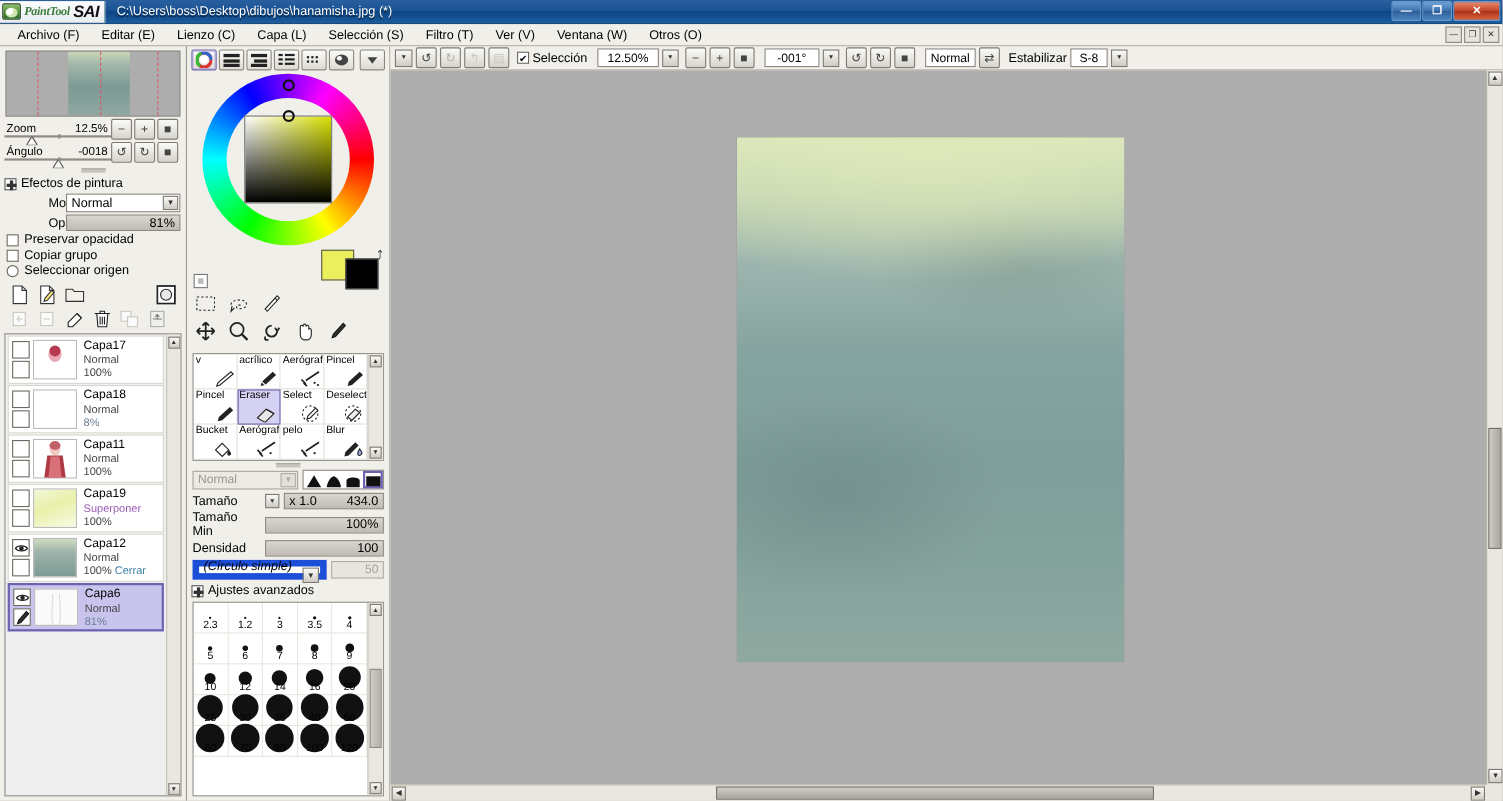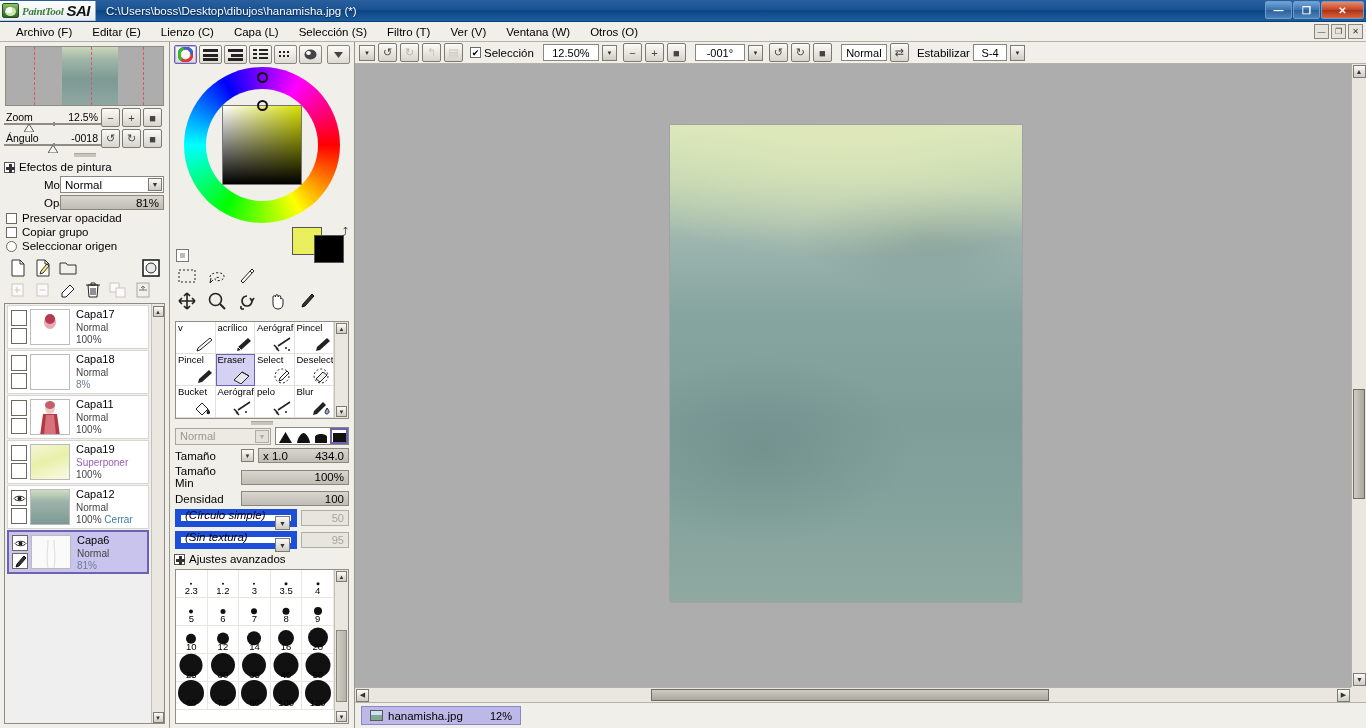--- a/index.html
+++ b/index.html
@@ -890,27 +890,20 @@
     </div>
 
     <div class="combo-row">
       <div class="combo2">
         <span>(Círculo simple)</span>
         <span class="arrow">▼</span>
       </div>
       <div class="dim-field">50</div>
     </div>
 
-    <div class="combo-row">
-      <div class="combo2">
-        <span>(Sin textura)</span>
-        <span class="arrow">▼</span>
-      </div>
-      <div class="dim-field">95</div>
-    </div>
 
     <div class="eff-header">
       <span class="plus-box"></span>
       <span>Ajustes avanzados</span>
     </div>
 
     <div class="size-grid-wrap">
       <div class="size-grid">
         <div class="sg-cell">
             <span class="sg-dot" style="width:2px;height:2px"></span>
@@ -1043,21 +1036,21 @@
       <div class="sq-btn">+</div>
       <div class="sq-btn">■</div>
       <div style="width:50px;height:17px;border:1px solid #8a877e;background:#fff;display:flex;align-items:center;justify-content:center;font-size:11px;margin-left:6px">-001°</div>
       <div class="mini-sq" style="width:15px;height:16px">▼</div>
       <div class="sq-btn" style="margin-left:3px">↺</div>
       <div class="sq-btn">↻</div>
       <div class="sq-btn">■</div>
       <div style="width:46px;height:17px;border:1px solid #8a877e;background:#fff;display:flex;align-items:center;justify-content:center;font-size:11px;margin-left:6px">Normal</div>
       <div class="sq-btn">⇄</div>
       <span style="font-size:11.5px;margin-left:5px">Estabilizar</span>
-      <div style="width:34px;height:17px;border:1px solid #8a877e;background:#fff;display:flex;align-items:center;justify-content:center;font-size:11px">S-4</div>
+      <div style="width:34px;height:17px;border:1px solid #8a877e;background:#fff;display:flex;align-items:center;justify-content:center;font-size:11px">S-8</div>
       <div class="mini-sq" style="width:15px;height:16px">▼</div>
     </div>
 
     <div class="canvas-area">
       <div class="canvas-viewport">
         <div class="canvas-doc"></div>
       </div>
       <div class="v-scroll">
         <div class="sb-btn" style="margin:1px auto">▲</div>
         <div class="v-thumb" style="top:325px;height:110px"></div>
@@ -1067,21 +1060,14 @@
 
     <div style="display:flex">
       <div class="h-scroll" style="flex:1">
         <div class="sb-btn" style="margin-left:1px">◀</div>
         <div class="h-thumb" style="left:296px;width:398px"></div>
         <div class="sb-btn" style="position:absolute;right:1px">▶</div>
       </div>
       <div class="corner-box"></div>
     </div>
 
-    <div class="tabbar">
-      <div class="doc-tab">
-        <span class="tab-ico"></span>
-        <span>hanamisha.jpg</span>
-        <span class="tab-zoom">12%</span>
-      </div>
-    </div>
   </div>
 </div>
 
 </body></html>

